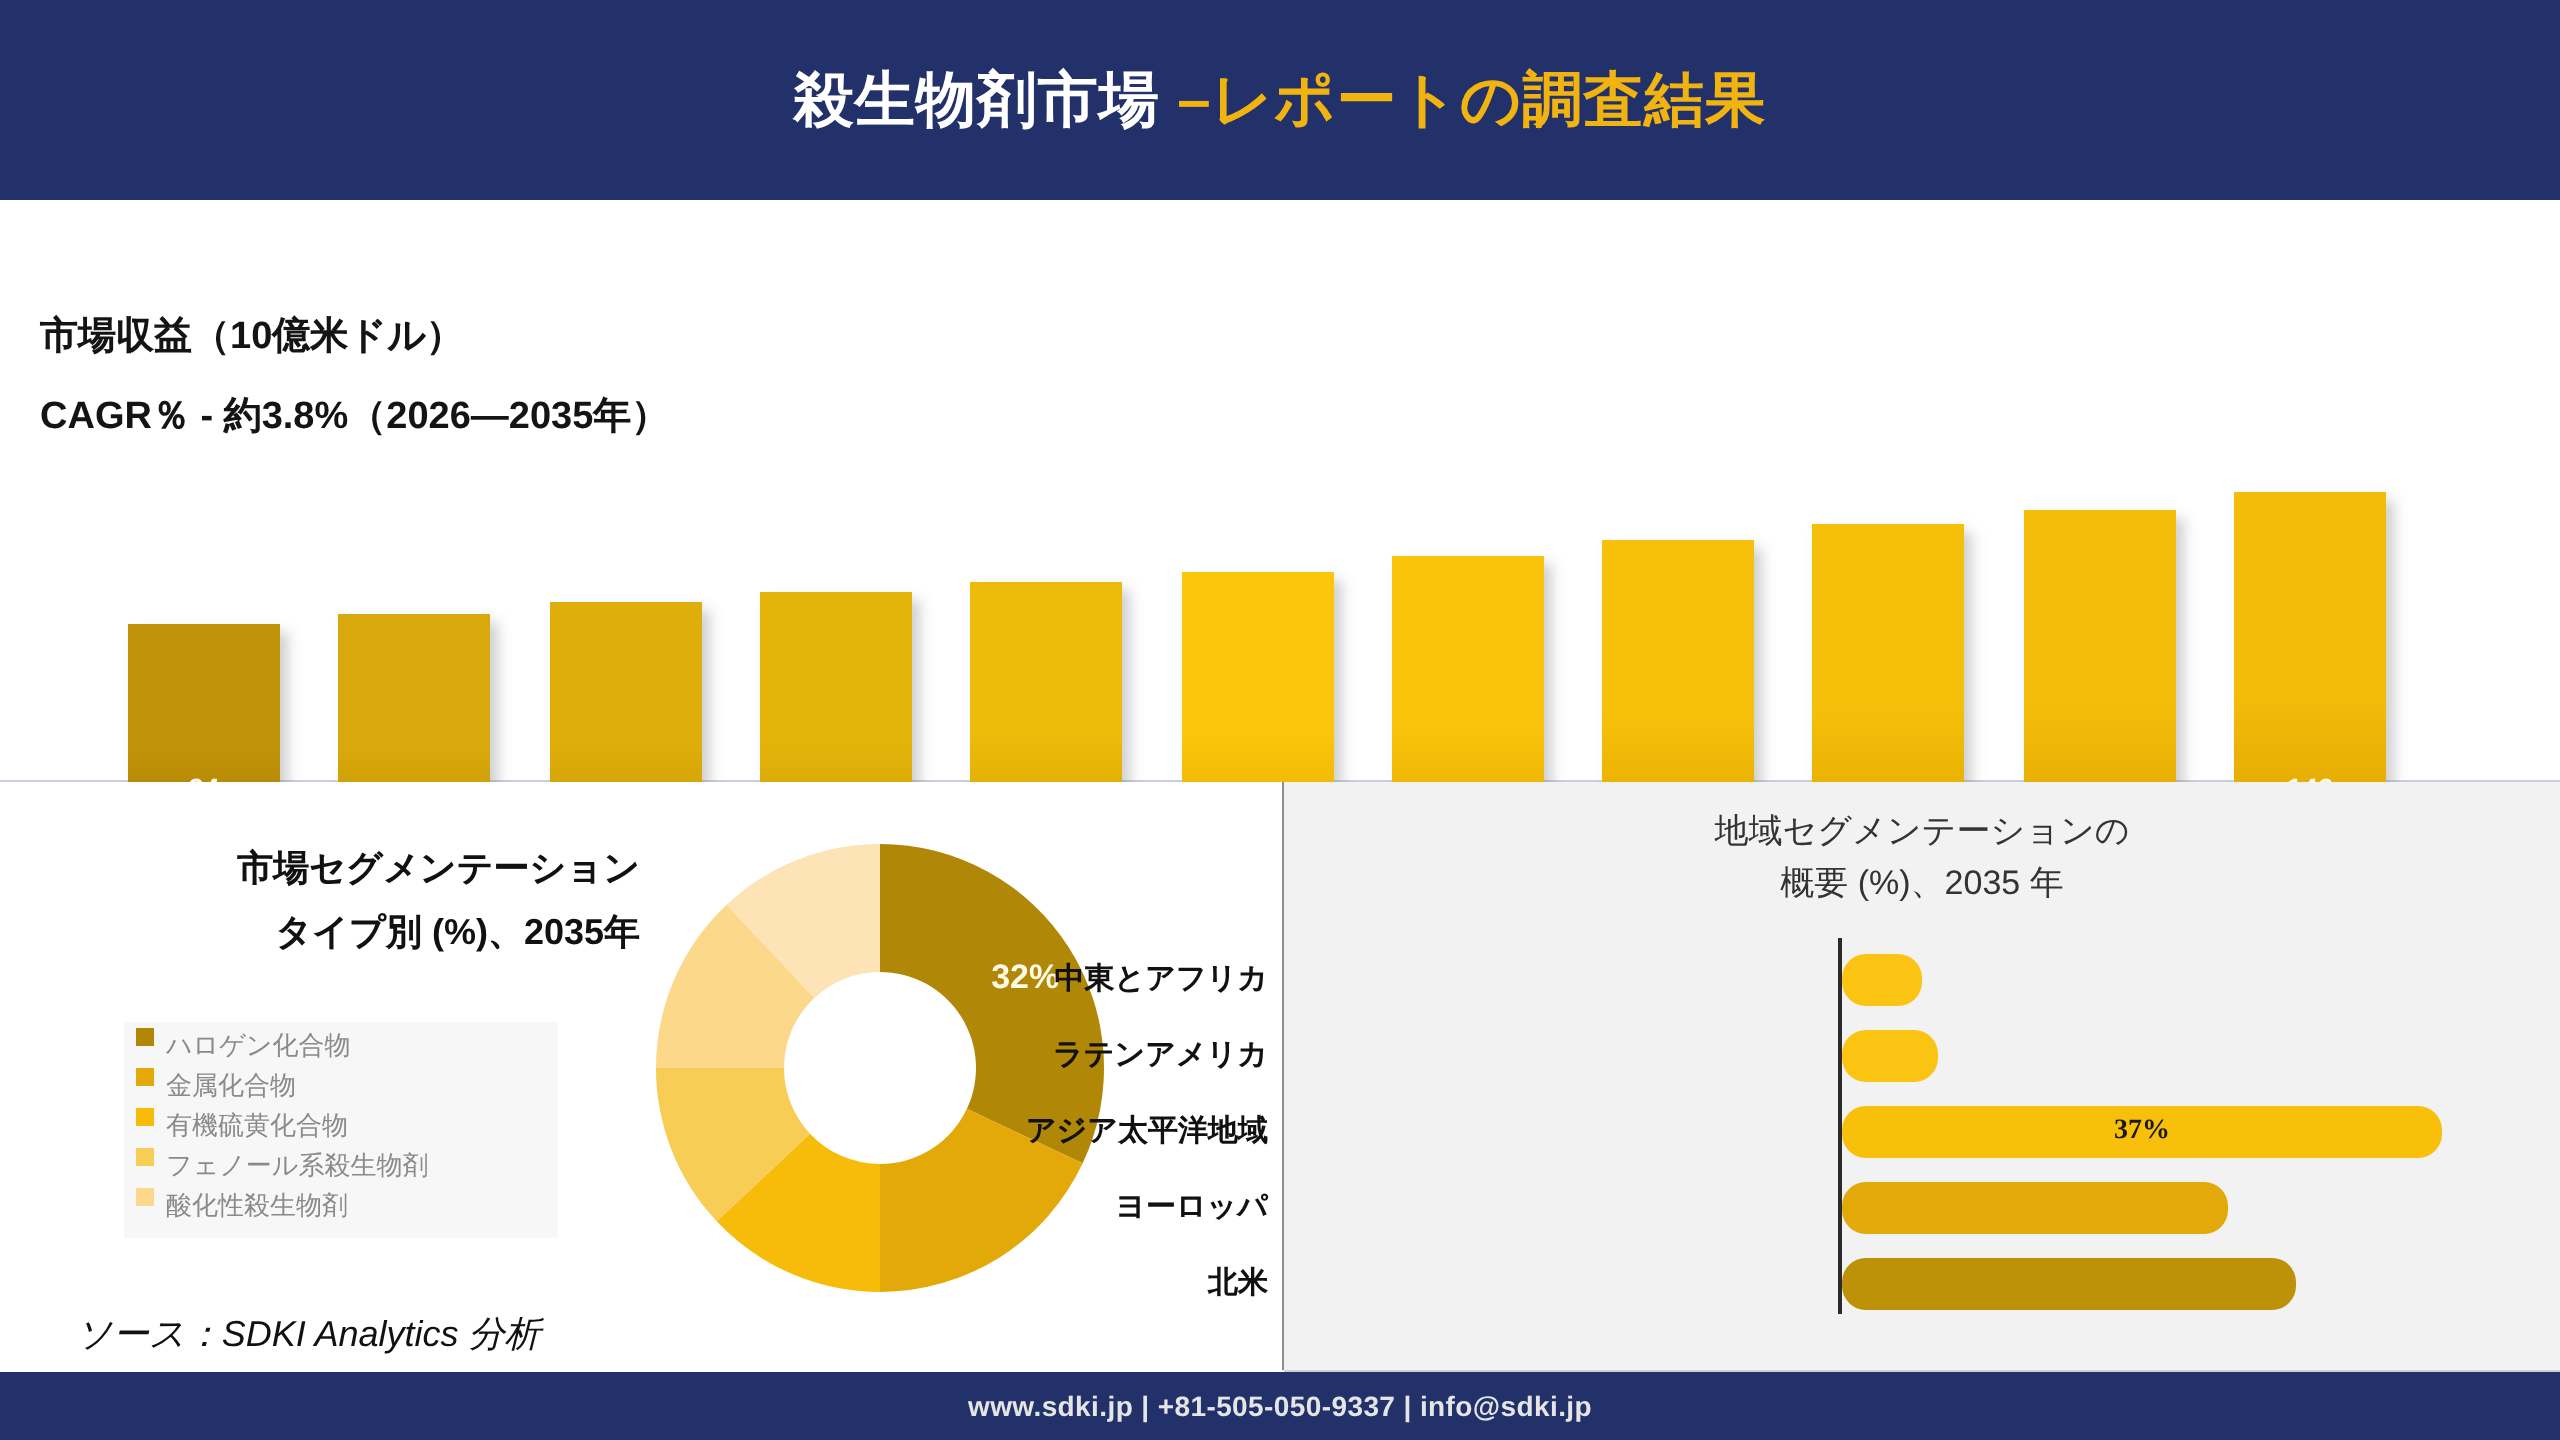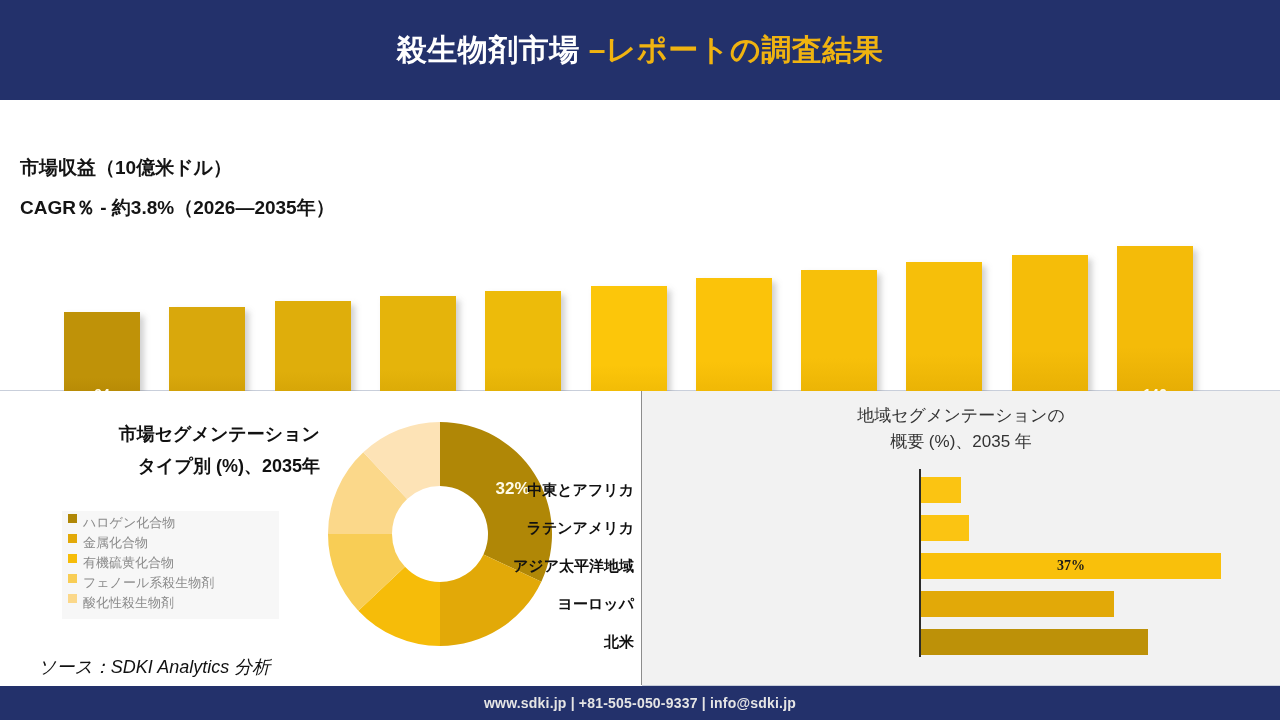--- a/index.html
+++ b/index.html
@@ -86,21 +86,21 @@
   }
   .region-chart{position:absolute;left:0;top:78px;width:638px;height:200px;}
   .region-axis{
     position:absolute;left:277px;top:0;width:2px;height:188px;background:#2b2b2b;
   }
   .region-row{position:absolute;left:0;height:26px;font-family:Liberation Serif, serif;}
   .region-label{
     position:absolute;right:646px;width:260px;text-align:right;
     font-size:15px;font-weight:bold;color:#111;white-space:nowrap;line-height:26px;
   }
-  .region-bar{position:absolute;left:279px;height:26px;display:flex;align-items:center;justify-content:center;}
+  .region-bar{position:absolute;left:279px;height:26px;display:flex;align-items:center;justify-content:center;border-radius:12px;}
   .region-value{font-size:14px;font-weight:bold;color:#1a1a1a;}
 
   
   .footer{
     position:absolute;left:0;top:686px;width:1280px;height:34px;
     background:#23316b;display:flex;align-items:center;justify-content:center;
   }
   .footer-text{color:#e5e5e5;font-size:14px;font-weight:bold;letter-spacing:.2px;}
 </style>
 </head>

